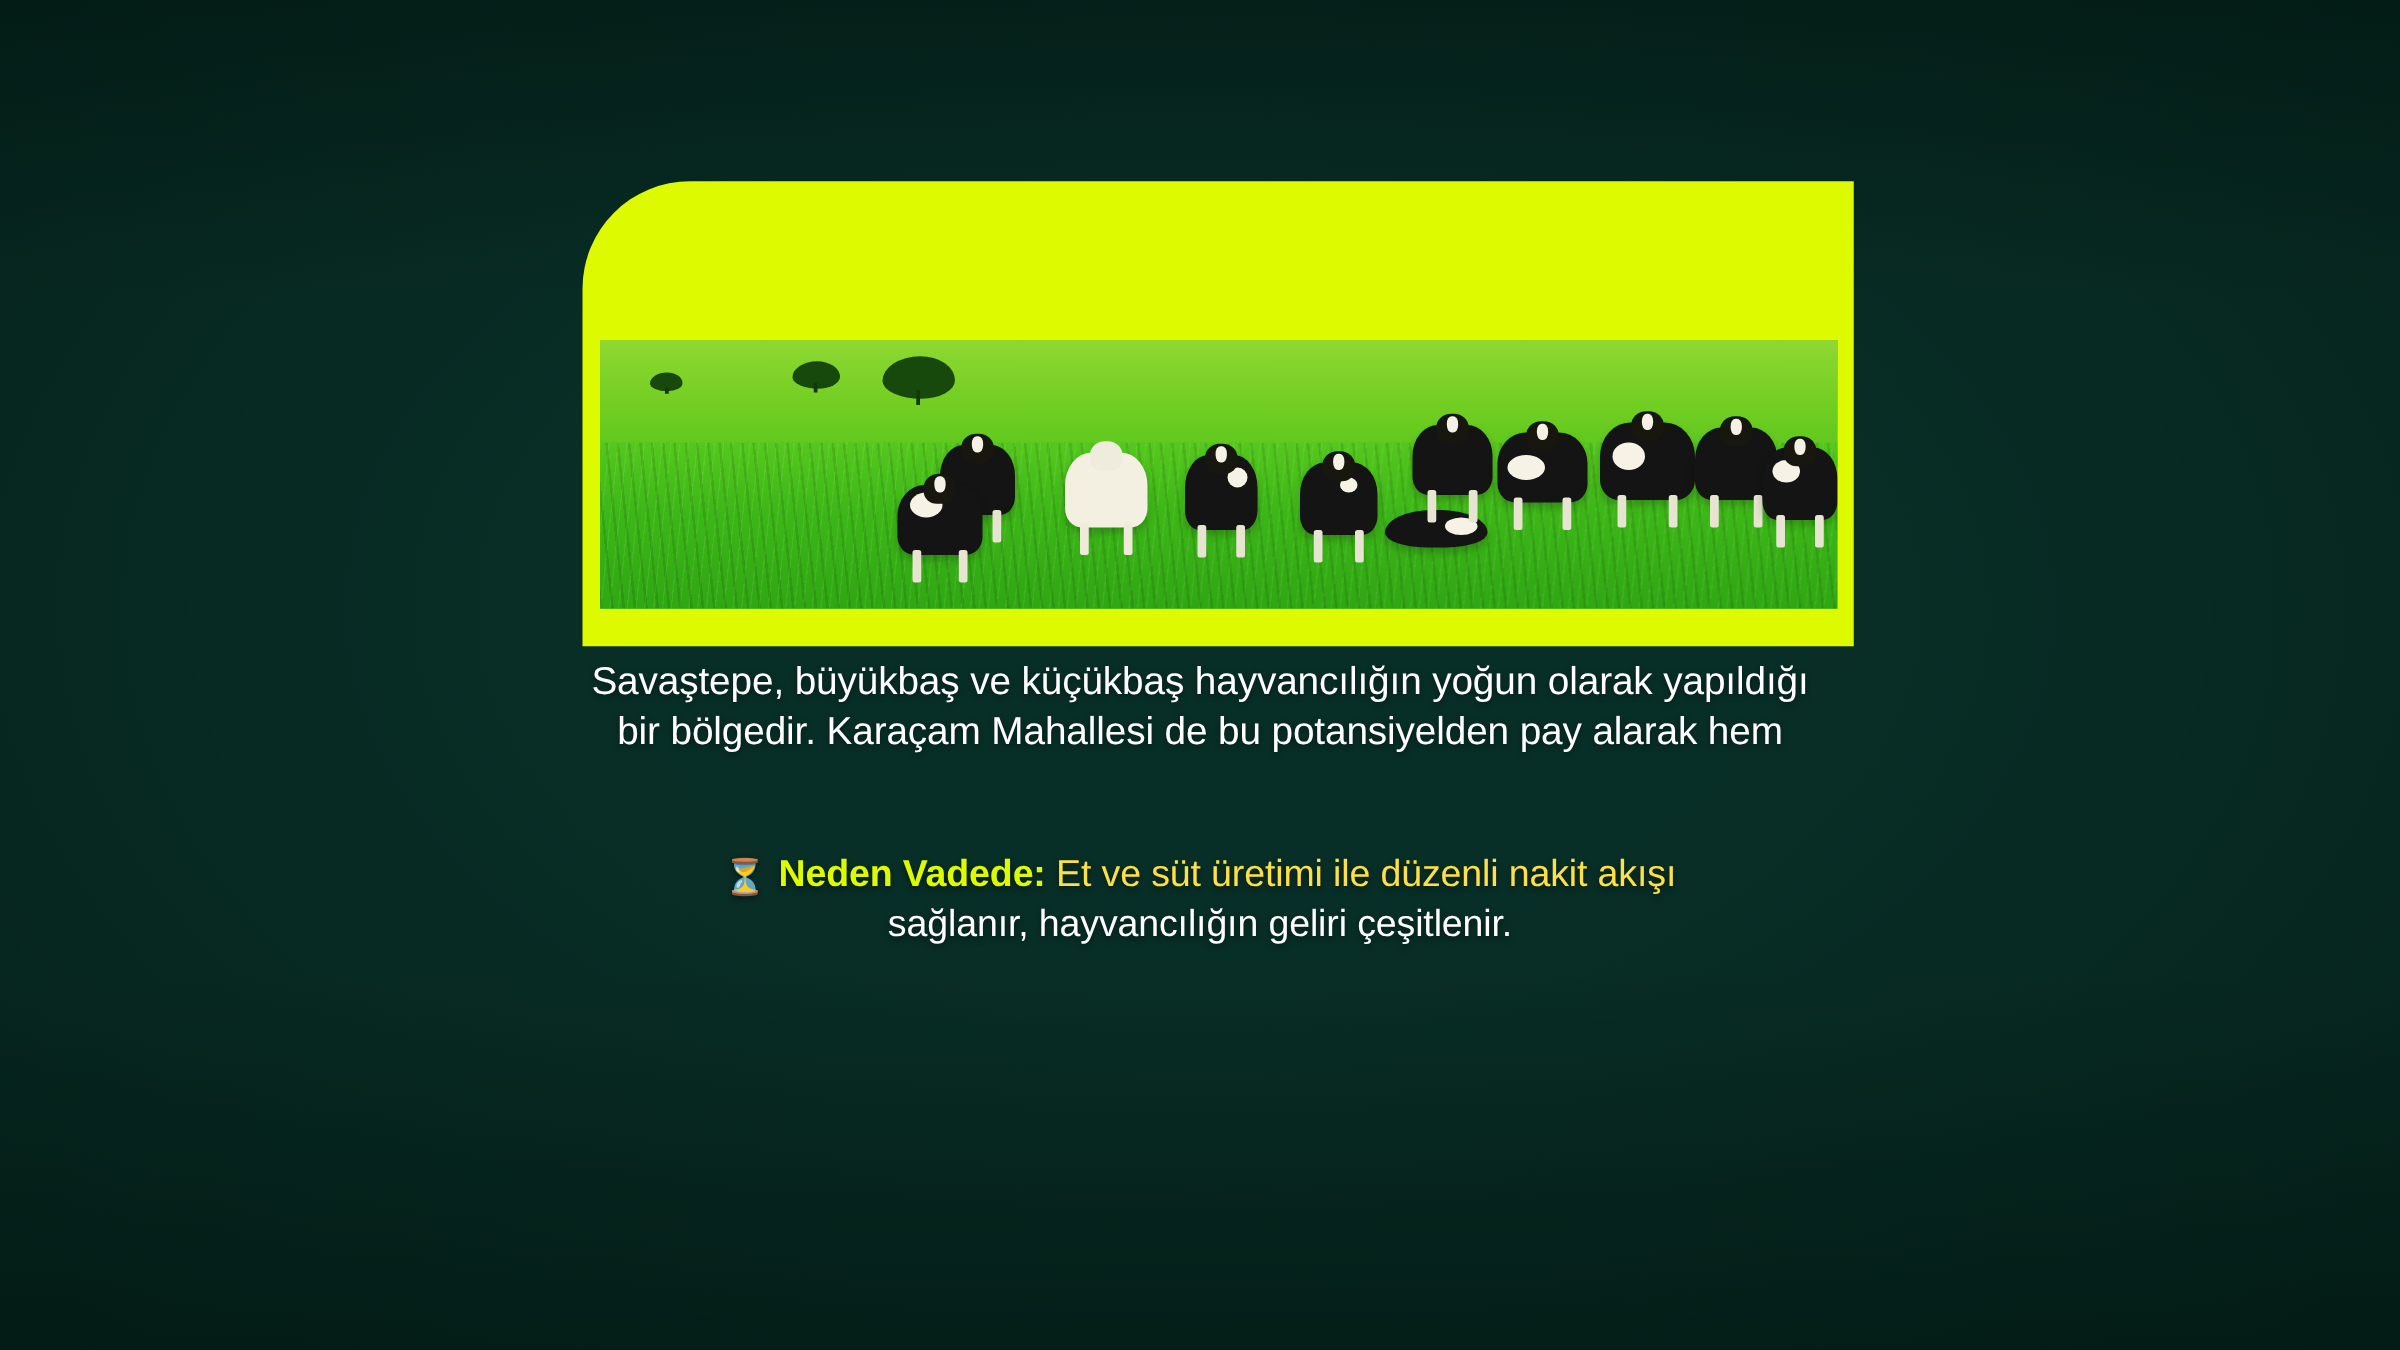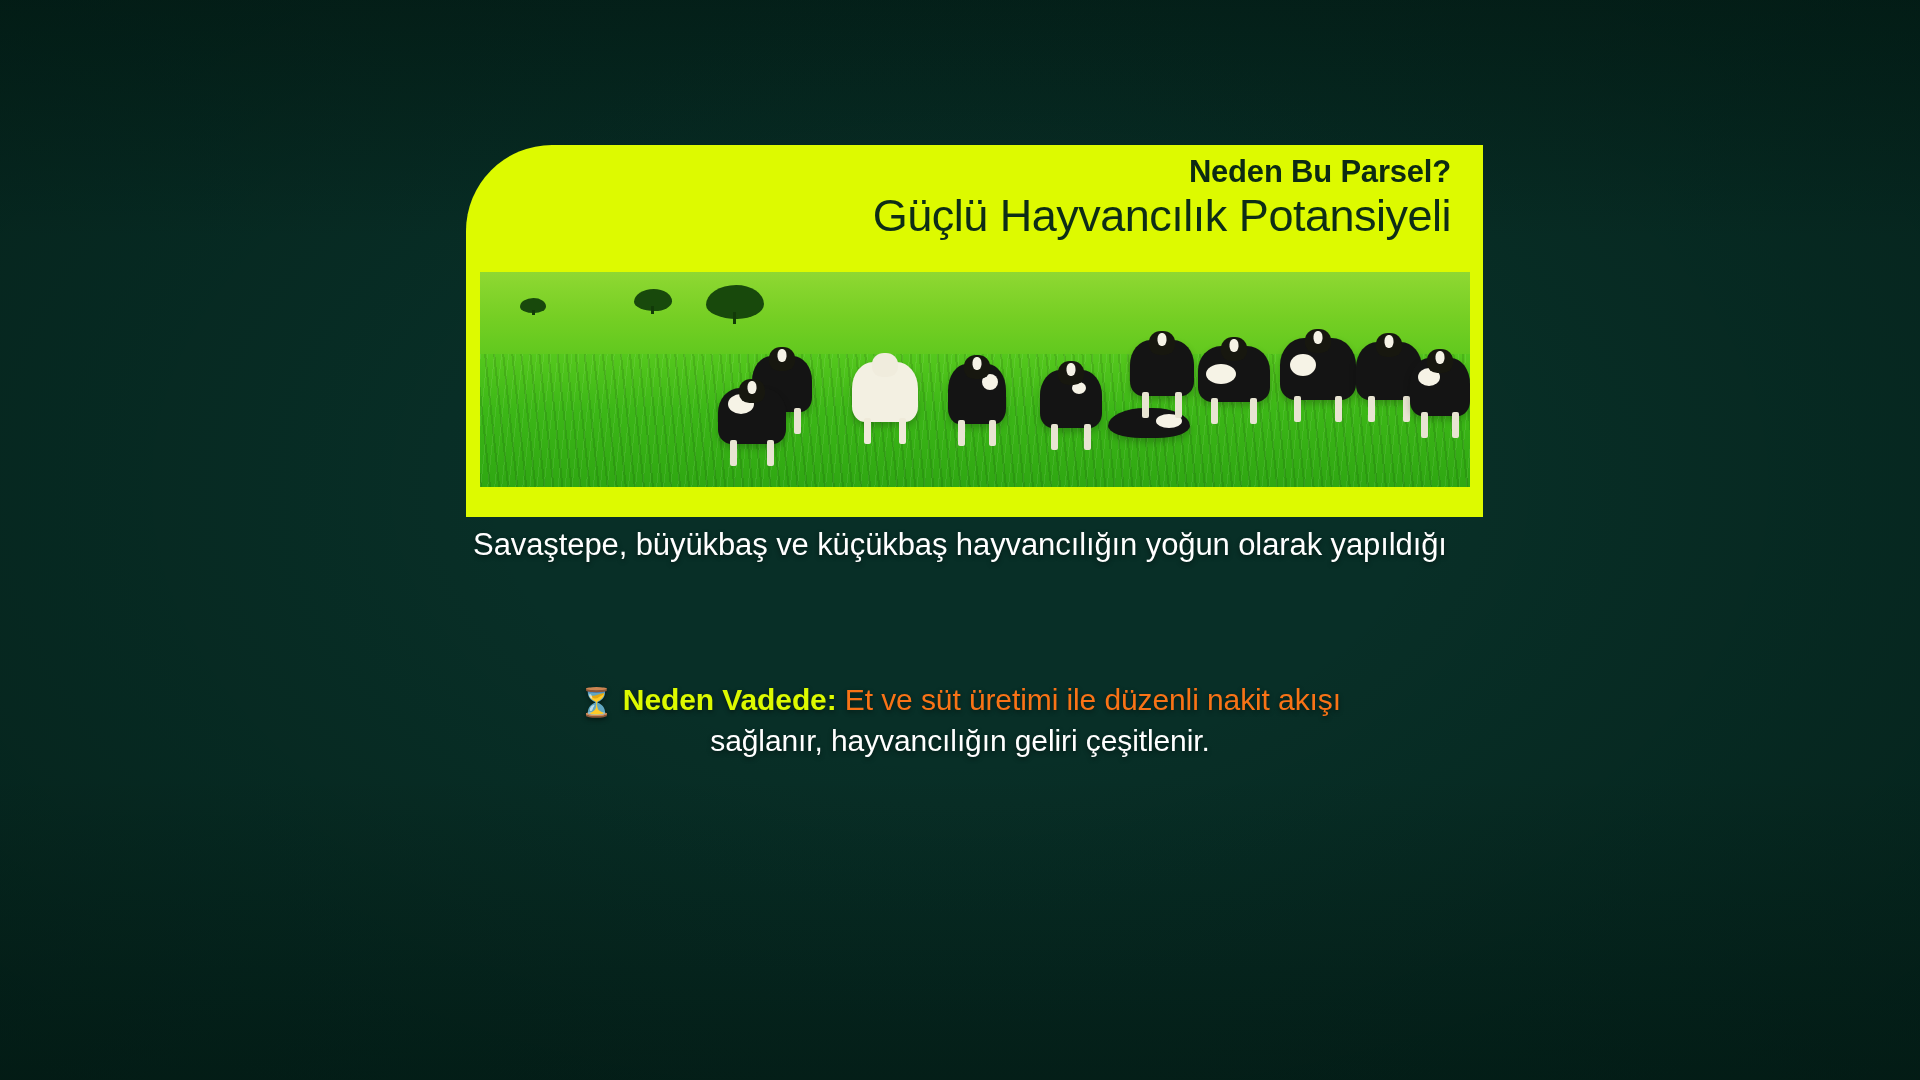--- a/index.html
+++ b/index.html
@@ -226,38 +226,34 @@
   .bullet { margin-bottom: 55px; }
   .bullet .emoji {
     font-size: 28px;
     margin-right: 9px;
     vertical-align: -2px;
   }
   .bullet .lead {
     color: #ddfa00;
     font-weight: 700;
   }
-  .bullet .rest { color: #f97316; }
+  .bullet .rest { color: #fde047; }
   .bullet .cont { display: block; }
 </style>
 </head>
 <body>
 
 <div id="slide">
 
   <div class="bg-photo"></div>
   <div class="bg-tint"></div>
   <div class="bg-vignette"></div>
 
   <div class="card">
 
-    <div class="card-head">
-      <div class="kicker">Neden Bu Parsel?</div>
-      <div class="headline">Güçlü Hayvancılık Potansiyeli</div>
-    </div>
 
     <div class="photo">
       <div class="photo-sky"></div>
       <div class="photo-horizon"></div>
       <div class="photo-field"></div>
 
       <div class="tree t1"></div>
       <div class="tree t2"></div>
       <div class="tree t3"></div>
 
@@ -337,20 +333,21 @@
           </div>
         <div class="legL"></div>
           <div class="legR"></div>
       </div>
     </div>
 
   </div>
 
   <div class="body-copy">
     <span class="p-line">Savaştepe, büyükbaş ve küçükbaş hayvancılığın yoğun olarak yapıldığı</span>
+    <span class="p-line">bir bölgedir. Karaçam Mahallesi de bu potansiyelden pay alarak hem</span>
   </div>
 
   <div class="bullets">
 
     <div class="bullet">
       <span class="emoji">⏳</span><span class="lead">Neden Vadede:</span><span class="rest"> Et ve süt üretimi ile düzenli nakit akışı</span>
       <span class="cont">sağlanır, hayvancılığın geliri çeşitlenir.</span>
     </div>
 
 

